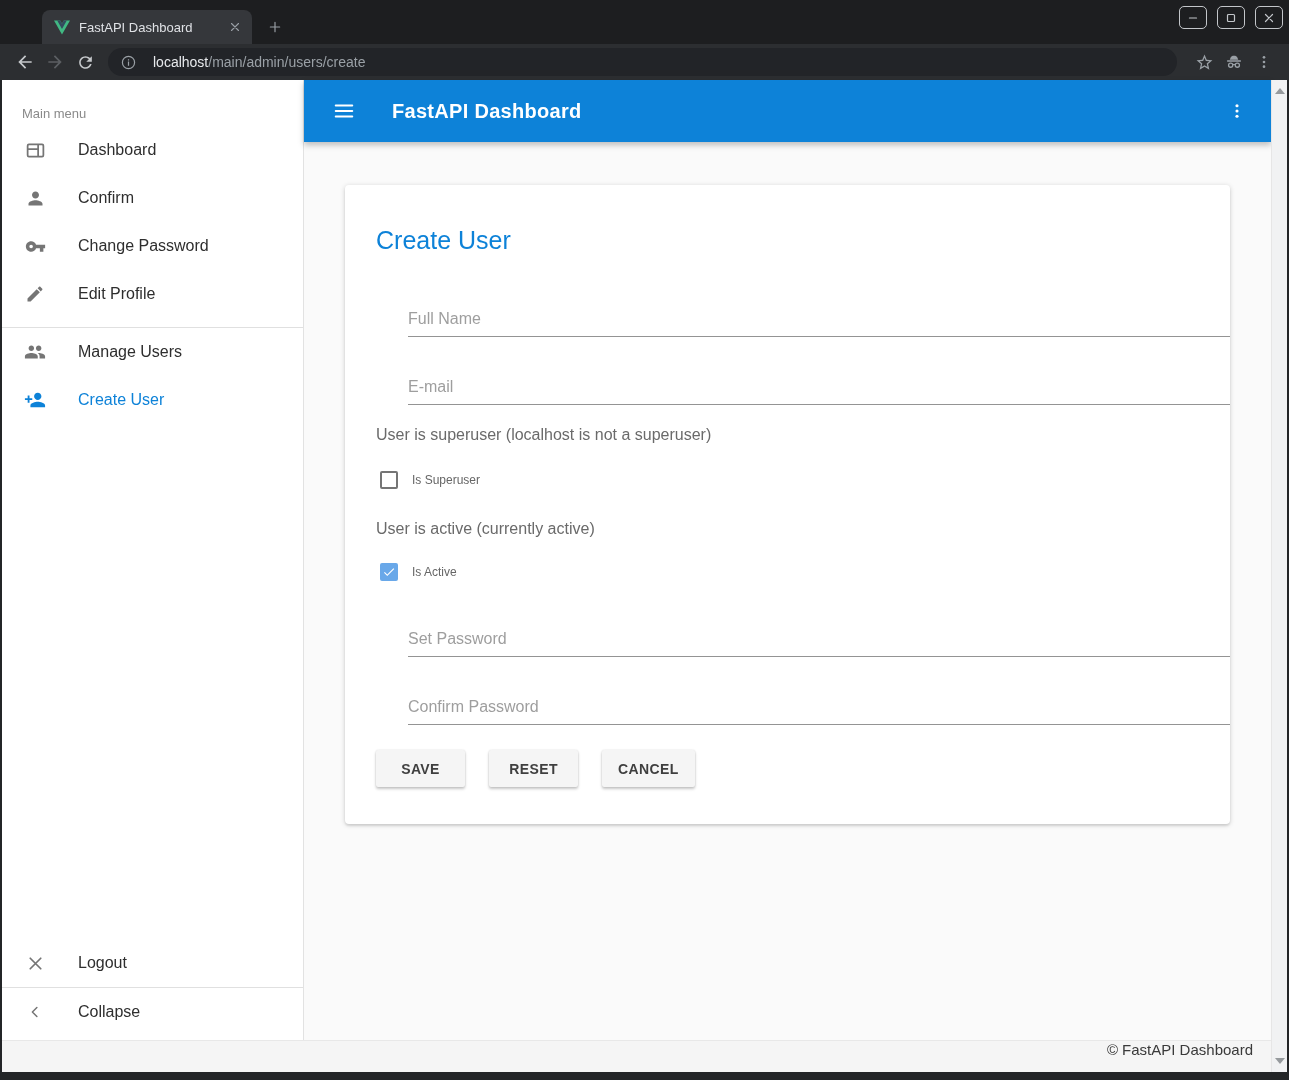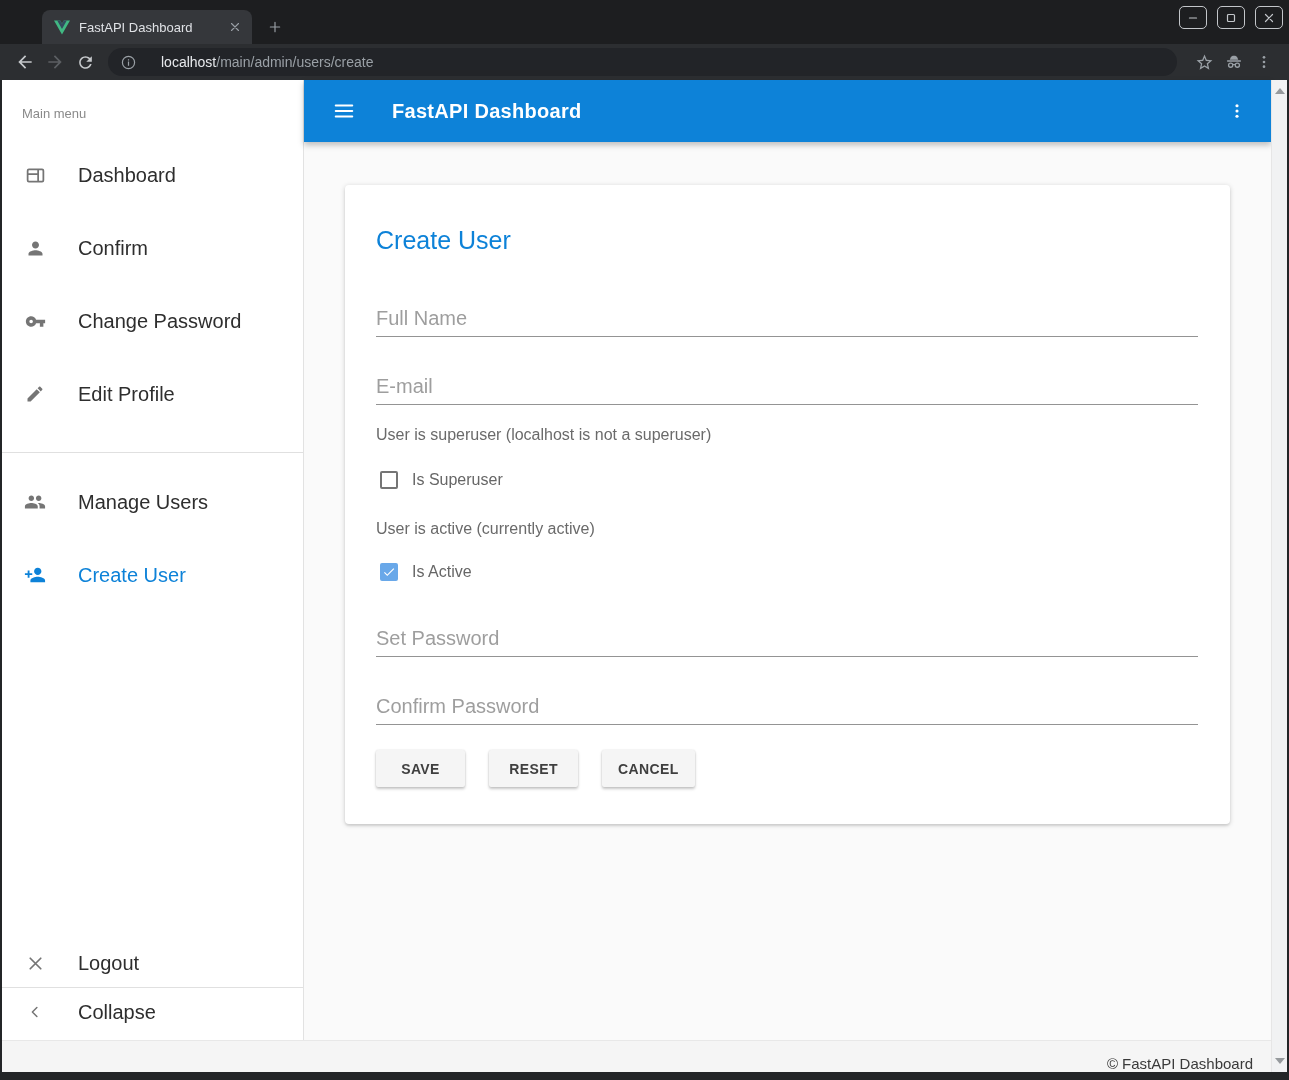--- a/index.html
+++ b/index.html
@@ -16,74 +16,74 @@
   .newtab-btn { position:absolute; left:262px; top:14px; width:26px; height:26px; display:flex; align-items:center; justify-content:center; }
   .win-controls { position:absolute; right:6px; top:6px; display:flex; gap:10px; }
   .win-btn { width:28px; height:23px; border:1.6px solid #c3c6ca; border-radius:5px;
              display:flex; align-items:center; justify-content:center; }
 
   .toolbar { position:absolute; top:44px; left:0; width:1289px; height:36px; background:#2c2e31;
              display:flex; align-items:center; padding:0 10px; }
   .nav-ic { width:30px; height:30px; display:flex; align-items:center; justify-content:center; border-radius:50%; flex:0 0 auto; }
   .omnibox { flex:1; height:28px; background:#222428; border-radius:14px; margin:0 12px 0 8px;
              display:flex; align-items:center; padding:0 12px; min-width:0; }
-  .url { font-size:14px; margin-left:24px; white-space:nowrap;text-align:center; }
+  .url { font-size:14px; margin-left:16px; white-space:nowrap;text-align:center; }
   .url .host { color:#e8eaed; }
   .url .path { color:#9aa0a6; }
 
   
   .viewport { position:absolute; top:80px; left:2px; width:1285px; height:992px; background:#fafafa; }
 
   .sidebar { position:absolute; left:0; top:0; width:302px; height:960px; background:#fff;
-             border-right:1px solid #e2e2e2; display:flex; flex-direction:column;gap:25px; }
+             border-right:1px solid #e2e2e2; display:flex; flex-direction:column; }
   .side-header { height:26px; margin-top:20px; padding-left:20px; display:flex; align-items:center;
                  color:#8a8a8a; font-size:13px; }
   .side-header.admin { margin-top:12px; }
   .side-item { height:48px; display:flex; align-items:center; cursor:pointer; }
   .side-item .ic { width:22px; margin-left:22px; display:flex; align-items:center; justify-content:center; }
-  .side-item .lbl { margin-left:32px; font-size:20px; color:#2e2e2e; }
+  .side-item .lbl { margin-left:32px; font-size:16px; color:#2e2e2e; }
   .side-item.active .lbl { color:var(--primary); }
   .divider { height:1px; background:#e0e0e0; }
   .divider.mt { margin-top:9px; }
   .side-bottom { margin-top:auto; padding-bottom:4px; }
 
   .appbar { position:absolute; left:302px; top:0; width:967px; height:62px; background:var(--primary);
             display:flex; align-items:center; box-shadow:0 3px 6px rgba(0,0,0,.25); z-index:3; }
   .appbar-title { color:#fff; font-size:20px; font-weight:700; letter-spacing:.3px; margin-left:24px; }
   .icon-btn { width:48px; height:48px; display:flex; align-items:center; justify-content:center; border-radius:50%; }
   .appbar .menu-btn { margin-left:16px; }
   .appbar .kebab-btn { margin-left:auto; margin-right:10px; }
 
   .content { position:absolute; left:302px; top:62px; width:967px; height:898px; background:#fafafa; overflow:hidden; }
   .card { width:885px; margin:43px auto 0; background:#fff; border-radius:4px;
           box-shadow:0 1px 5px rgba(0,0,0,.18), 0 2px 2px rgba(0,0,0,.08); padding:0 32px 37px 31px; }
   .card h1 { padding-top:38px; font-size:25px; line-height:34px; font-weight:500; color:var(--primary); }
   .fld { display:block; width:100%; height:40px; margin-top:28px; border:none; outline:none; background:transparent;
          border-bottom:1px solid rgba(0,0,0,.42); font-family:"Liberation Sans",sans-serif;
-         font-size:20px; color:#212121; padding:10px 0 6px; }
+         font-size:16px; color:#212121; padding:10px 0 6px;margin-left:32px; }
   .fld::placeholder { color:#9e9e9e; opacity:1; }
   .fld.first { margin-top:40px; }
   .fld.pw1 { margin-top:34px; }
   .note { margin-top:18px; font-size:16px; line-height:24px; color:#6a6a6a; }
   .note.active-note { margin-top:26px; }
   .chk-row { margin-top:22px; height:22px; display:flex; align-items:center; cursor:pointer; }
   .chk-row.active-row { margin-top:20px; }
   .chk-box { width:18px; height:18px; margin-left:4px; border:2px solid #757575; border-radius:2px;
              display:flex; align-items:center; justify-content:center; background:#fff; }
   .chk-row.checked .chk-box { background:var(--chk); border-color:var(--chk); }
   .chk-box svg { display:none; }
   .chk-row.checked .chk-box svg { display:block; }
-  .chk-lbl { margin-left:14px; font-size:16px; color:#666; }
+  .chk-lbl { margin-left:14px; font-size:12px; color:#666; }
   .btn-row { margin-top:25px; display:flex; gap:24px; }
   .btn { min-width:89px; height:37px; padding:0 16px; background:#f5f5f5; border:none; border-radius:2px;
          font-family:"Liberation Sans",sans-serif; font-size:14px; font-weight:700; letter-spacing:.4px;
          color:#3f3f3f; box-shadow:0 2px 3px rgba(0,0,0,.22), 0 0 2px rgba(0,0,0,.12); cursor:pointer; }
 
   .page-footer { position:absolute; left:0; bottom:0; width:1269px; height:32px; background:#f5f5f5;
-                 border-top:1px solid rgba(0,0,0,.05); display:flex; align-items:flex-end; justify-content:flex-end;
+                 border-top:1px solid rgba(0,0,0,.05); display:flex; align-items:flex-start; justify-content:flex-end;
                  padding-right:18px; z-index:2; }
   .page-footer span { font-size:15px; color:#3a3a3a; }
 
   .scrollbar { position:absolute; right:0; top:0; width:16px; height:992px; background:#f1f2f3;
                border-left:1px solid #e6e6e6; z-index:4; }
   .sb-arrow { position:absolute; left:0; width:16px; height:14px; display:flex; align-items:center; justify-content:center; }
   .sb-up { top:4px; } .sb-down { bottom:4px; }
   .tri-up { width:0; height:0; border-left:5px solid transparent; border-right:5px solid transparent; border-bottom:6px solid #969a9d; }
   .tri-down { width:0; height:0; border-left:5px solid transparent; border-right:5px solid transparent; border-top:6px solid #969a9d; }
 

